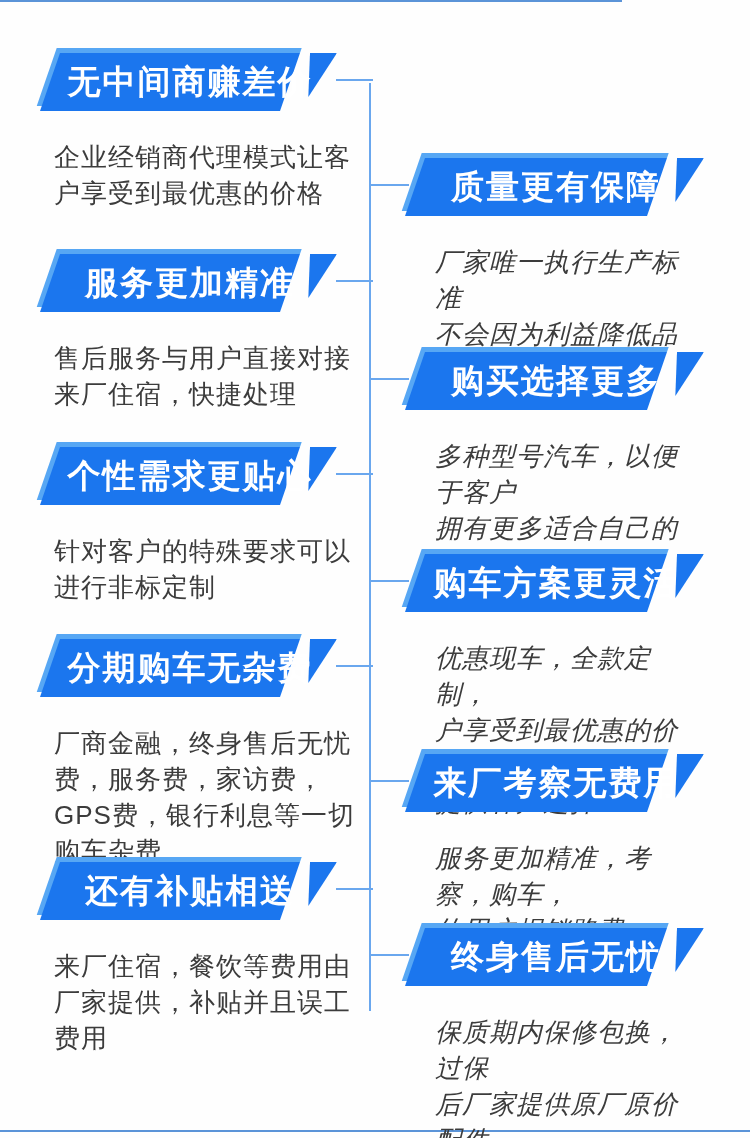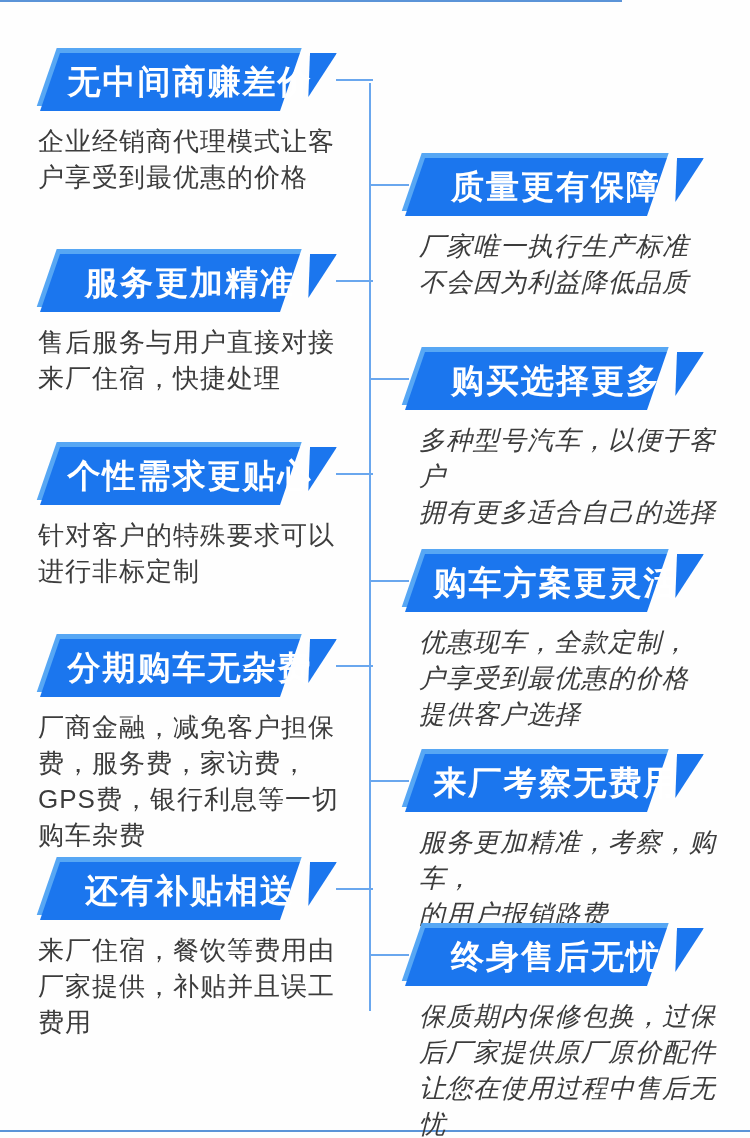--- a/index.html
+++ b/index.html
@@ -84,21 +84,21 @@
     top: 26px; height: 2px;
     background: var(--conn, #6aa7ee);
   }
   .item.left  .connector { left: 300px; width: 37px; }
   .item.right .connector { left: -36px; width: 40px; }
 
   
   .body {
     position: absolute;
     left: 2px; top: 70px;
-    margin: 0;
+    margin: 16px;
     font-size: 26px;
     line-height: 36px;
     color: var(--body, #3c3c3c);
     white-space: pre-line;
     letter-spacing: 1px;
   }
   .item.right .body { left: 14px; font-style: italic; }
 </style>
 </head>
 <body>
@@ -137,21 +137,21 @@
     <p class="body">针对客户的特殊要求可以
 进行非标定制</p>
   </div>
     <div class="item left" style="top: 639px;">
     <div class="connector"></div>
     <div class="banner">
       <span class="slashzone"></span>
       <span class="corner"></span>
       <span class="banner-label">分期购车无杂费</span>
     </div>
-    <p class="body">厂商金融，减免客户担保
+    <p class="body">厂商金融，终身售后无忧
 费，服务费，家访费，
 GPS费，银行利息等一切
 购车杂费</p>
   </div>
     <div class="item left" style="top: 862px;">
     <div class="connector"></div>
     <div class="banner">
       <span class="slashzone"></span>
       <span class="corner"></span>
       <span class="banner-label">还有补贴相送</span>

